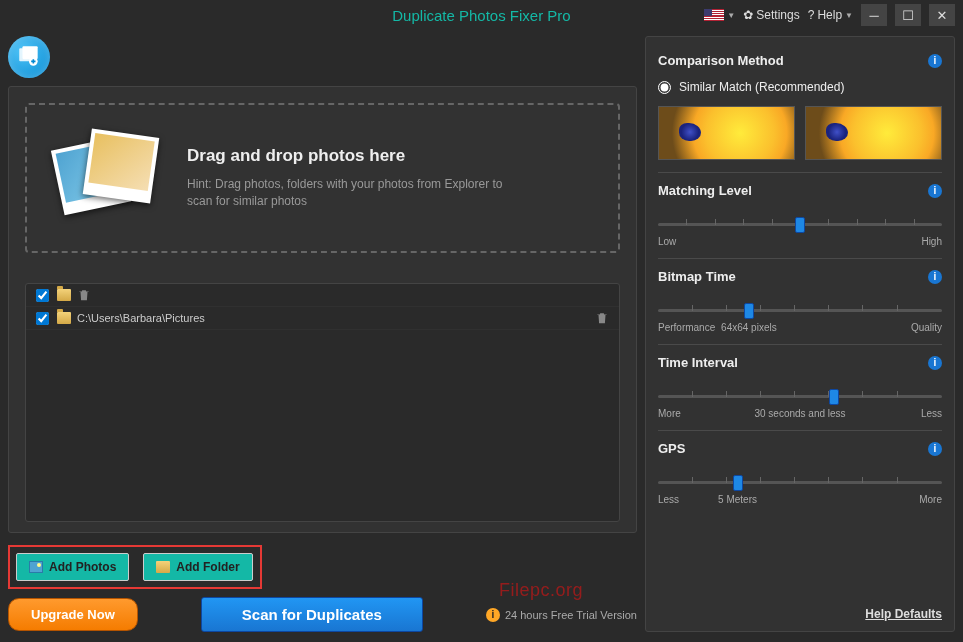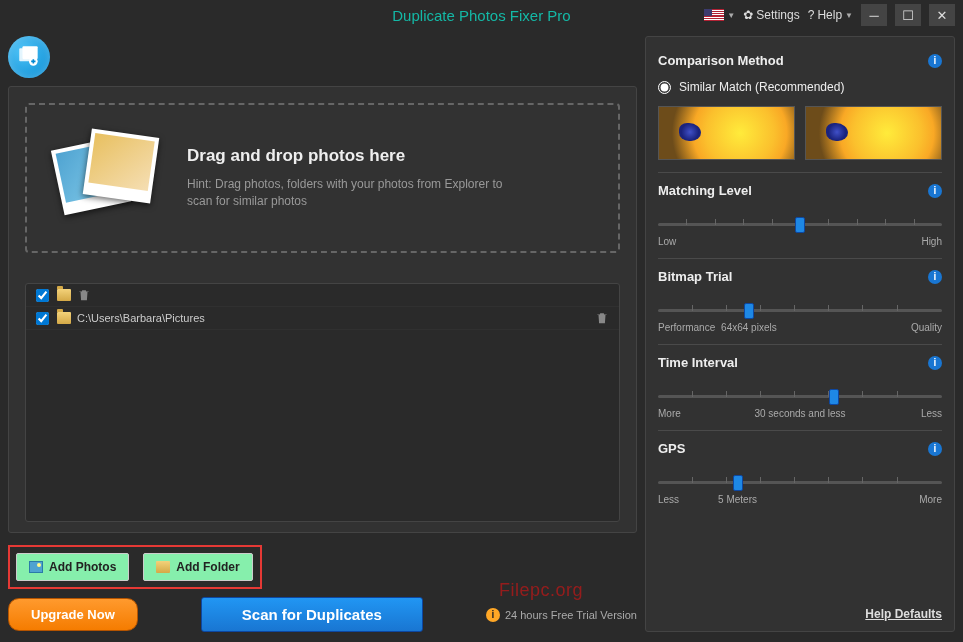--- a/index.html
+++ b/index.html
@@ -37,21 +37,21 @@
 
 .path-list { margin-top: 30px; background: #2a2a2a; border: 1px solid #444; border-radius: 3px; flex: 1; overflow: auto; min-height: 180px; }
 .path-row { display: flex; align-items: center; padding: 4px 10px; border-bottom: 1px solid rgba(255,255,255,.03); }
 .path-row input[type=checkbox] { margin-right: 8px; accent-color: #0078d4; }
 .folder-ico { width: 14px; height: 12px; background: linear-gradient(#f3d27a, #d4a947); border-radius: 1px; margin-right: 6px; position: relative; }
 .folder-ico::before { content:""; position:absolute; left:0; top:-3px; width:6px; height:3px; background:#d4a947; border-radius:1px 1px 0 0; }
 .path-row .path { flex: 1; color: #ccc; font-size: 11px; }
 .trash-ico { width: 14px; height: 14px; color: #888; cursor: pointer; }
 
 .action-row { margin-top: 12px; display: flex; gap: 14px; padding: 6px; border: 2px solid #e53935; width: 254px; }
-.btn-white { background: #86efac; color: #222; padding: 6px 12px; font-size: 12px; font-weight: 600; cursor: pointer; border: 1px solid #ccc; border-radius: 2px; display: flex; align-items: center; gap: 6px; }
+.btn-white { background: #14b8a6; color: #222; padding: 6px 12px; font-size: 12px; font-weight: 600; cursor: pointer; border: 1px solid #ccc; border-radius: 2px; display: flex; align-items: center; gap: 6px; }
 .add-photo-ico { width: 14px; height: 12px; background:#4fa3d1; border:1px solid #2a7ba8; position:relative; }
 .add-photo-ico::after { content:""; position:absolute; right:1px; top:1px; width:4px; height:4px; border-radius:50%; background:#fffa8c; }
 .add-folder-ico { width: 14px; height: 12px; background: linear-gradient(#f3d27a, #d4a947); border-radius: 1px; }
 
 .bottom-bar { margin-top: 8px; display: flex; align-items: center; gap: 8px; }
 .btn-orange { background: linear-gradient(#ff9a2e, #f57c00); color: #fff; font-weight: 600; padding: 8px 22px; border-radius: 11px; cursor: pointer; font-size: 13px; border:1px solid #b55400; }
 .btn-blue-big { background: linear-gradient(#2196f3, #1976d2); color: #fff; font-weight: 600; padding: 8px 40px; border-radius: 3px; cursor: pointer; font-size: 15px; flex-shrink: 0; border:1px solid #0d47a1; }
 .bottom-center { flex: 1; display: flex; justify-content: center; }
 .trial-text { color: #aaa; font-size: 11px; display: flex; align-items: center; gap: 5px; }
 .info-ico { width: 14px; height: 14px; border-radius: 50%; background: #ffa726; color: #222; font-size: 10px; font-weight: bold; display: inline-flex; align-items: center; justify-content: center; }
@@ -212,21 +212,21 @@
         <div class="thumb-handle" style="left:50%"></div>
       </div>
       <div class="slider-labels-row">
         <span class="lbl-left">Low</span>
         <span class="lbl-right">High</span>
       </div>
     </div>
 
     <hr class="sep">
     <div class="section-head">
-      <span>Bitmap Trial</span>
+      <span>Bitmap Time</span>
       <span class="info-blue">i</span>
     </div>
     <div class="slider-block">
       <div class="slider-track">
         <div class="track-line"></div>
         <div class="tick" style="left:12%"></div>
           <div class="tick" style="left:24%"></div>
           <div class="tick" style="left:36%"></div>
           <div class="tick" style="left:48%"></div>
           <div class="tick" style="left:60%"></div>

